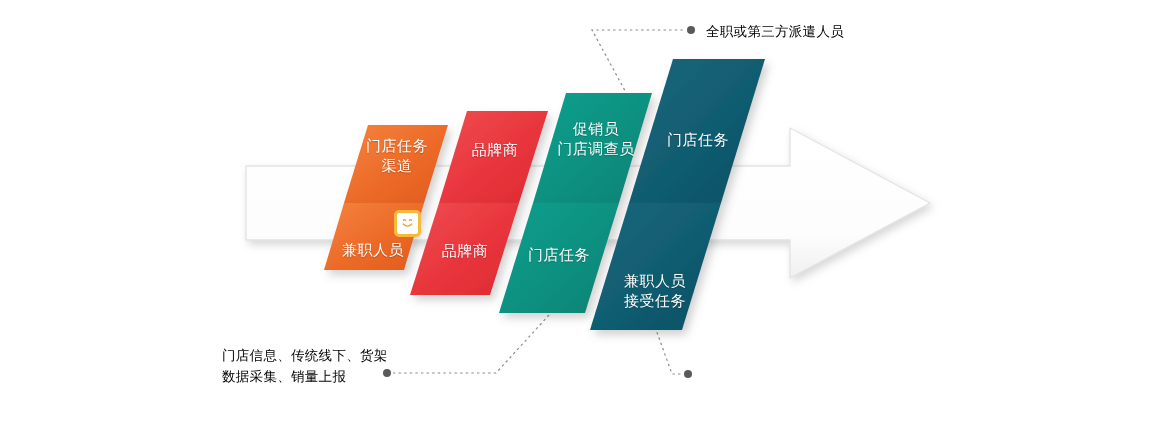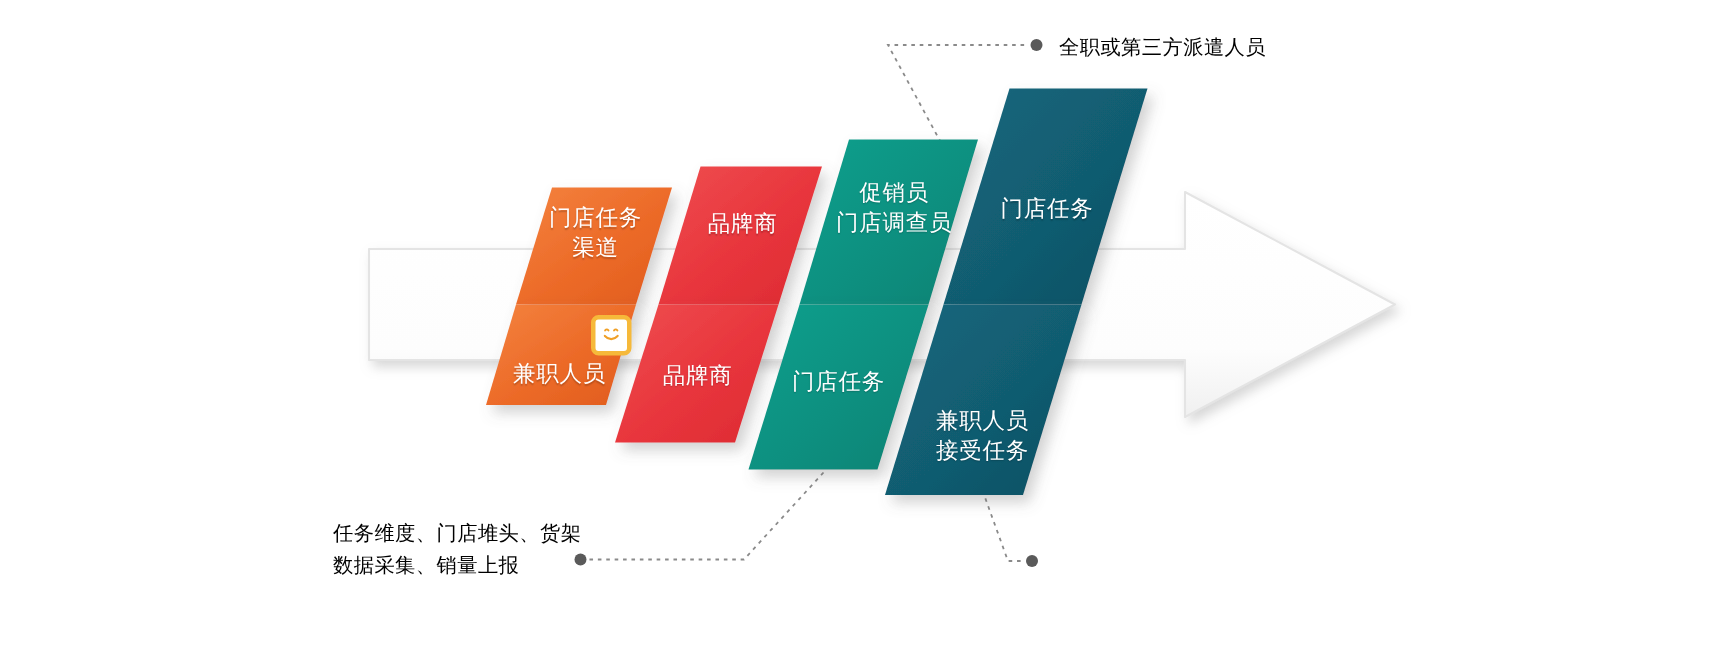--- a/index.html
+++ b/index.html
@@ -167,17 +167,17 @@
 
   <div class="shape-label" style="left:420px; top:241px; width:90px;">品牌商</div>
 
   <div class="shape-label" style="left:509px; top:245px; width:100px;">门店任务</div>
 
   <div class="shape-label" style="left:605px; top:228px; width:100px;margin-top:43px;">兼职人员
 接受任务</div>
 
   <div class="annot" style="left:706px; top:21px;">全职或第三方派遣人员</div>
 
-  <div class="annot" style="left:222px; top:345px;">任务维度、门店堆头、货架
+  <div class="annot" style="left:222px; top:345px;">门店信息、传统线下、货架
 数据采集、销量上报</div>
 
 
 </div>
 
 </body></html>

